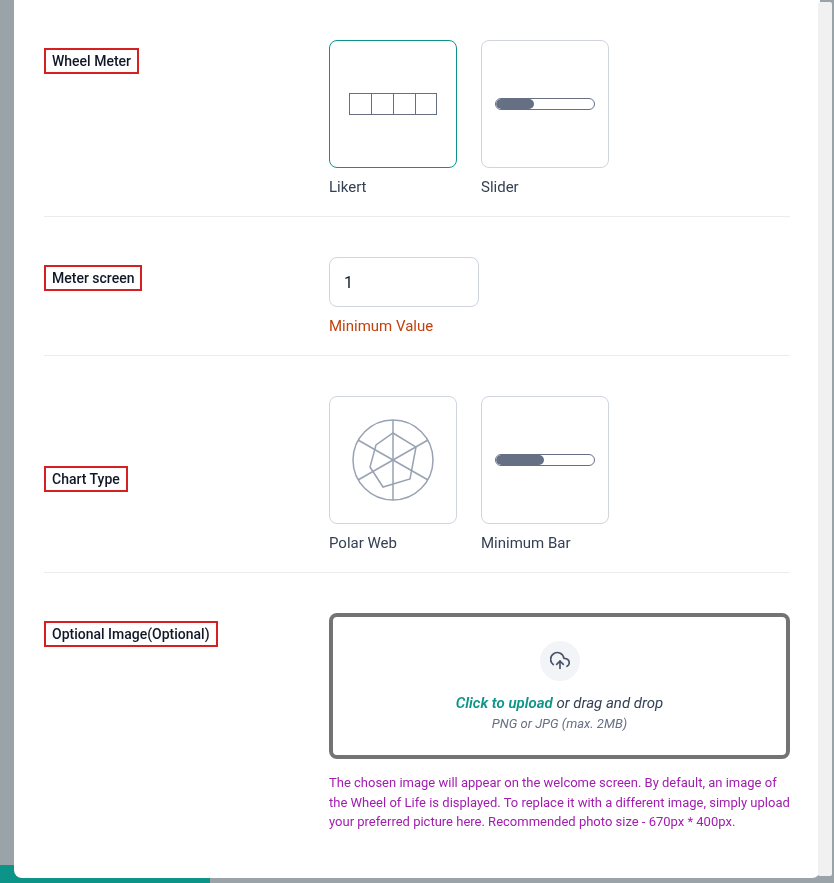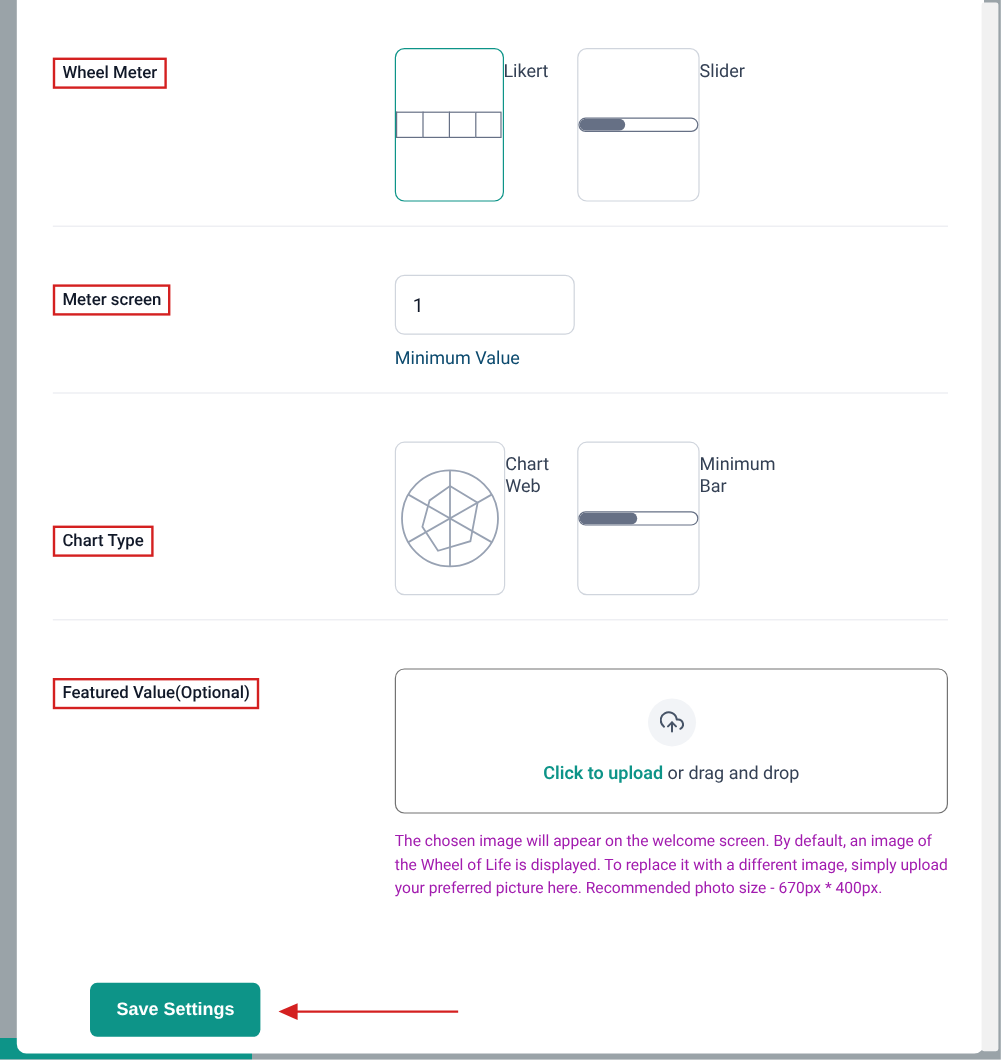--- a/index.html
+++ b/index.html
@@ -43,20 +43,21 @@
     }
     .content-col {
       flex: 1;
     }
     .option-row {
       display: flex;
       gap: 24px;
     }
     .option {
       display: flex;
+      flex-direction: column;
       width: 128px;
     }
     .option-card {
       width: 128px;
       height: 128px;
       border: 1px solid #d0d5dd;
       border-radius: 8px;
       display: flex;
       align-items: center;
       justify-content: center;
@@ -108,29 +109,30 @@
       border: 1px solid #d0d5dd;
       border-radius: 8px;
       padding: 0 14px;
       font-size: 16px;
       color: #101828;
       font-family: inherit;
     }
     .input-caption {
       margin-top: 10px;
       font-size: 15px;
-      color: #0c4a6e;
+      color: #c2410c;
     }
     
     
     .upload-box {
-      border: 1px solid #737373;
+      border: 4px solid #737373;
       border-radius: 8px;
       padding: 24px 16px;
       text-align: center;
+      font-style: italic;
     }
     .upload-icon-wrap {
       width: 40px; height: 40px;
       border-radius: 999px;
       background: #f2f4f7;
       display:flex;align-items:center;justify-content:center;
       margin: 0 auto 12px auto;
     }
     .upload-link { color:#0d9488; font-weight:600; font-size:15px; }
     .upload-rest { color:#344054; font-size:15px; }
@@ -236,50 +238,51 @@
             <svg width="90" height="90" viewBox="0 0 90 90">
               <g stroke="#98a2b3" stroke-width="1.5" fill="none">
                 <circle cx="45" cy="45" r="40"></circle>
                 <line x1="45" y1="5" x2="45" y2="85"></line>
                 <line x1="10" y1="25" x2="80" y2="65"></line>
                 <line x1="10" y1="65" x2="80" y2="25"></line>
                 <polygon points="45,18 68,32 62,64 35,72 22,52 28,30"></polygon>
               </g>
             </svg>
           </div>
-          <span class="option-label">Chart Web</span>
+          <span class="option-label">Polar Web</span>
         </div>
         <div class="option">
           <div class="option-card">
             <div class="slider-preview">
                 <div class="slider-fill" style="width:48px"></div>
               </div>
           </div>
           <span class="option-label">Minimum Bar</span>
         </div>
       </div>
     </div>
   </div>
 
   <div class="row last">
     <div class="label-col">
-      <span class="label-box">Featured Value(Optional)</span>
+      <span class="label-box">Optional Image(Optional)</span>
     </div>
     <div class="content-col">
       <div class="upload-box">
         <div class="upload-icon-wrap">
           <svg width="20" height="20" viewBox="0 0 24 24" fill="none" stroke="#475467" stroke-width="2" stroke-linecap="round" stroke-linejoin="round">
             <path d="M16 16l-4-4-4 4"></path>
               <path d="M12 12v9"></path>
             <path d="M20.4 18.4A5 5 0 0 0 18 9h-1.3A8 8 0 1 0 4 16.3"></path>
           </svg>
         </div>
         <div>
           <span class="upload-link">Click to upload</span><span class="upload-rest"> or drag and drop</span>
         </div>
+        <div class="upload-hint">PNG or JPG (max. 2MB)</div>
       </div>
       <div class="upload-desc">The chosen image will appear on the welcome screen. By default, an image of the Wheel of Life is displayed. To replace it with a different image, simply upload your preferred picture here. Recommended photo size - 670px * 400px.</div>
     </div>
   </div>
 
   <div class="button-area">
     <button class="save-btn">Save Settings</button>
     <svg class="arrow" width="150" height="24">
       <line x1="150" y1="12" x2="12" y2="12" stroke="#d42020" stroke-width="2"></line>
       <polygon points="0,12 16,5 16,19" fill="#d42020"></polygon>

